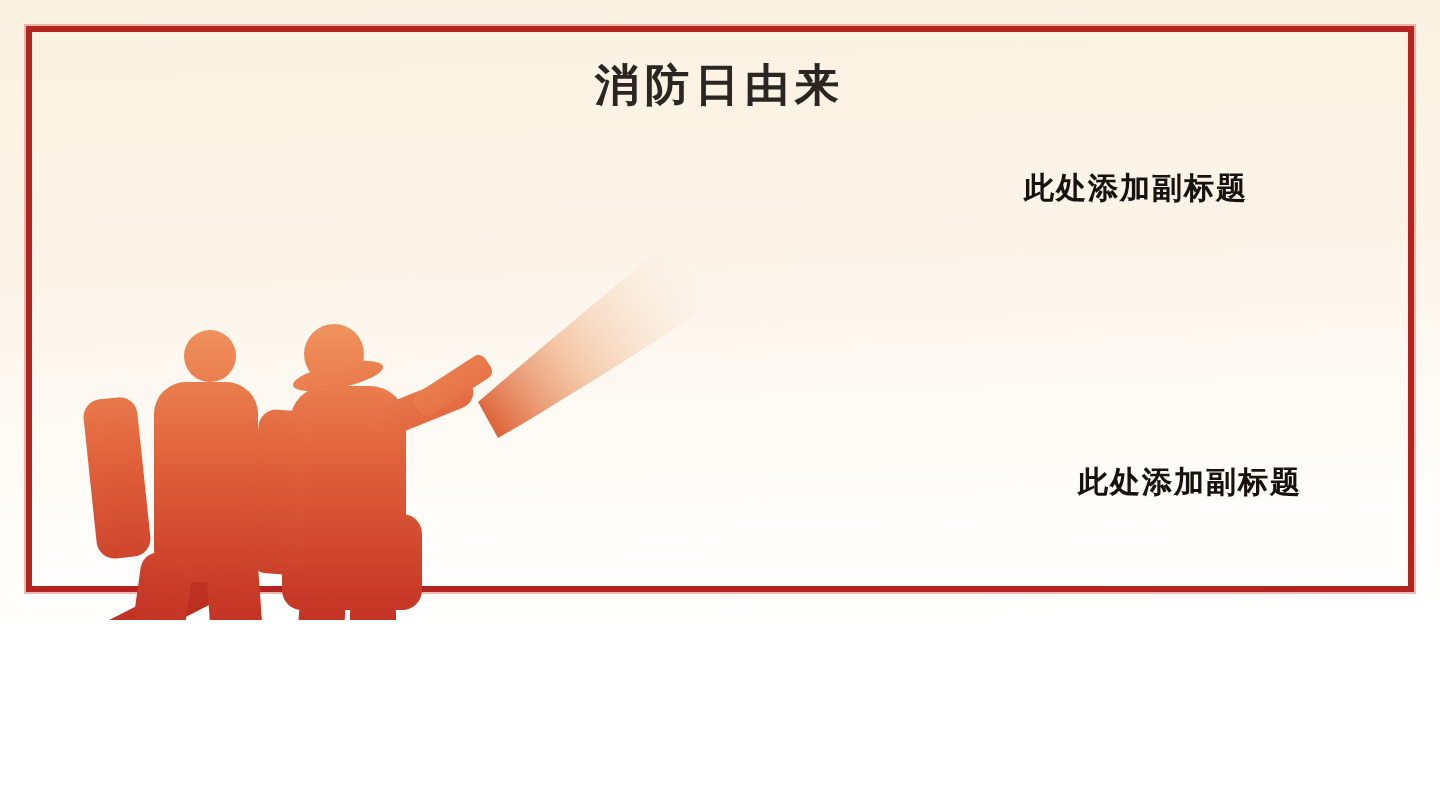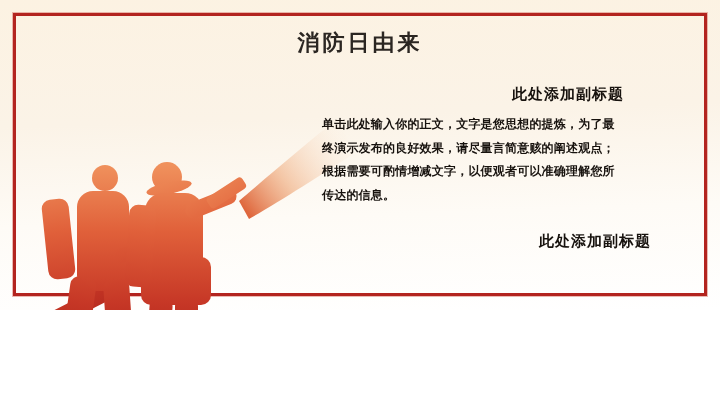--- a/index.html
+++ b/index.html
@@ -93,23 +93,19 @@
       <rect x="198" y="78" width="42" height="13" rx="4" transform="rotate(-33 204 94)"></rect>
       <rect x="160" y="182" width="23" height="80" rx="9"></rect>
       <rect x="135" y="182" width="23" height="80" rx="9" transform="rotate(4 146 185)"></rect>
       <rect x="126" y="255" width="42" height="17" rx="7"></rect>
       <rect x="156" y="255" width="48" height="17" rx="7"></rect>
     </g>
   </svg>
 
   <section class="sec sec1">
     <h2>此处添加副标题</h2>
-    <p>单击此处输入你的正文，文字是您思想的提炼，为了最
-终演示发布的良好效果，请尽量言简意赅的阐述观点；
-根据需要可酌情增减文字，以便观者可以准确理解您所
-传达的信息。</p>
   </section>
 
   <section class="sec sec2">
     <h2>此处添加副标题</h2>
   </section>
 
 </div>
 
 </body></html>

